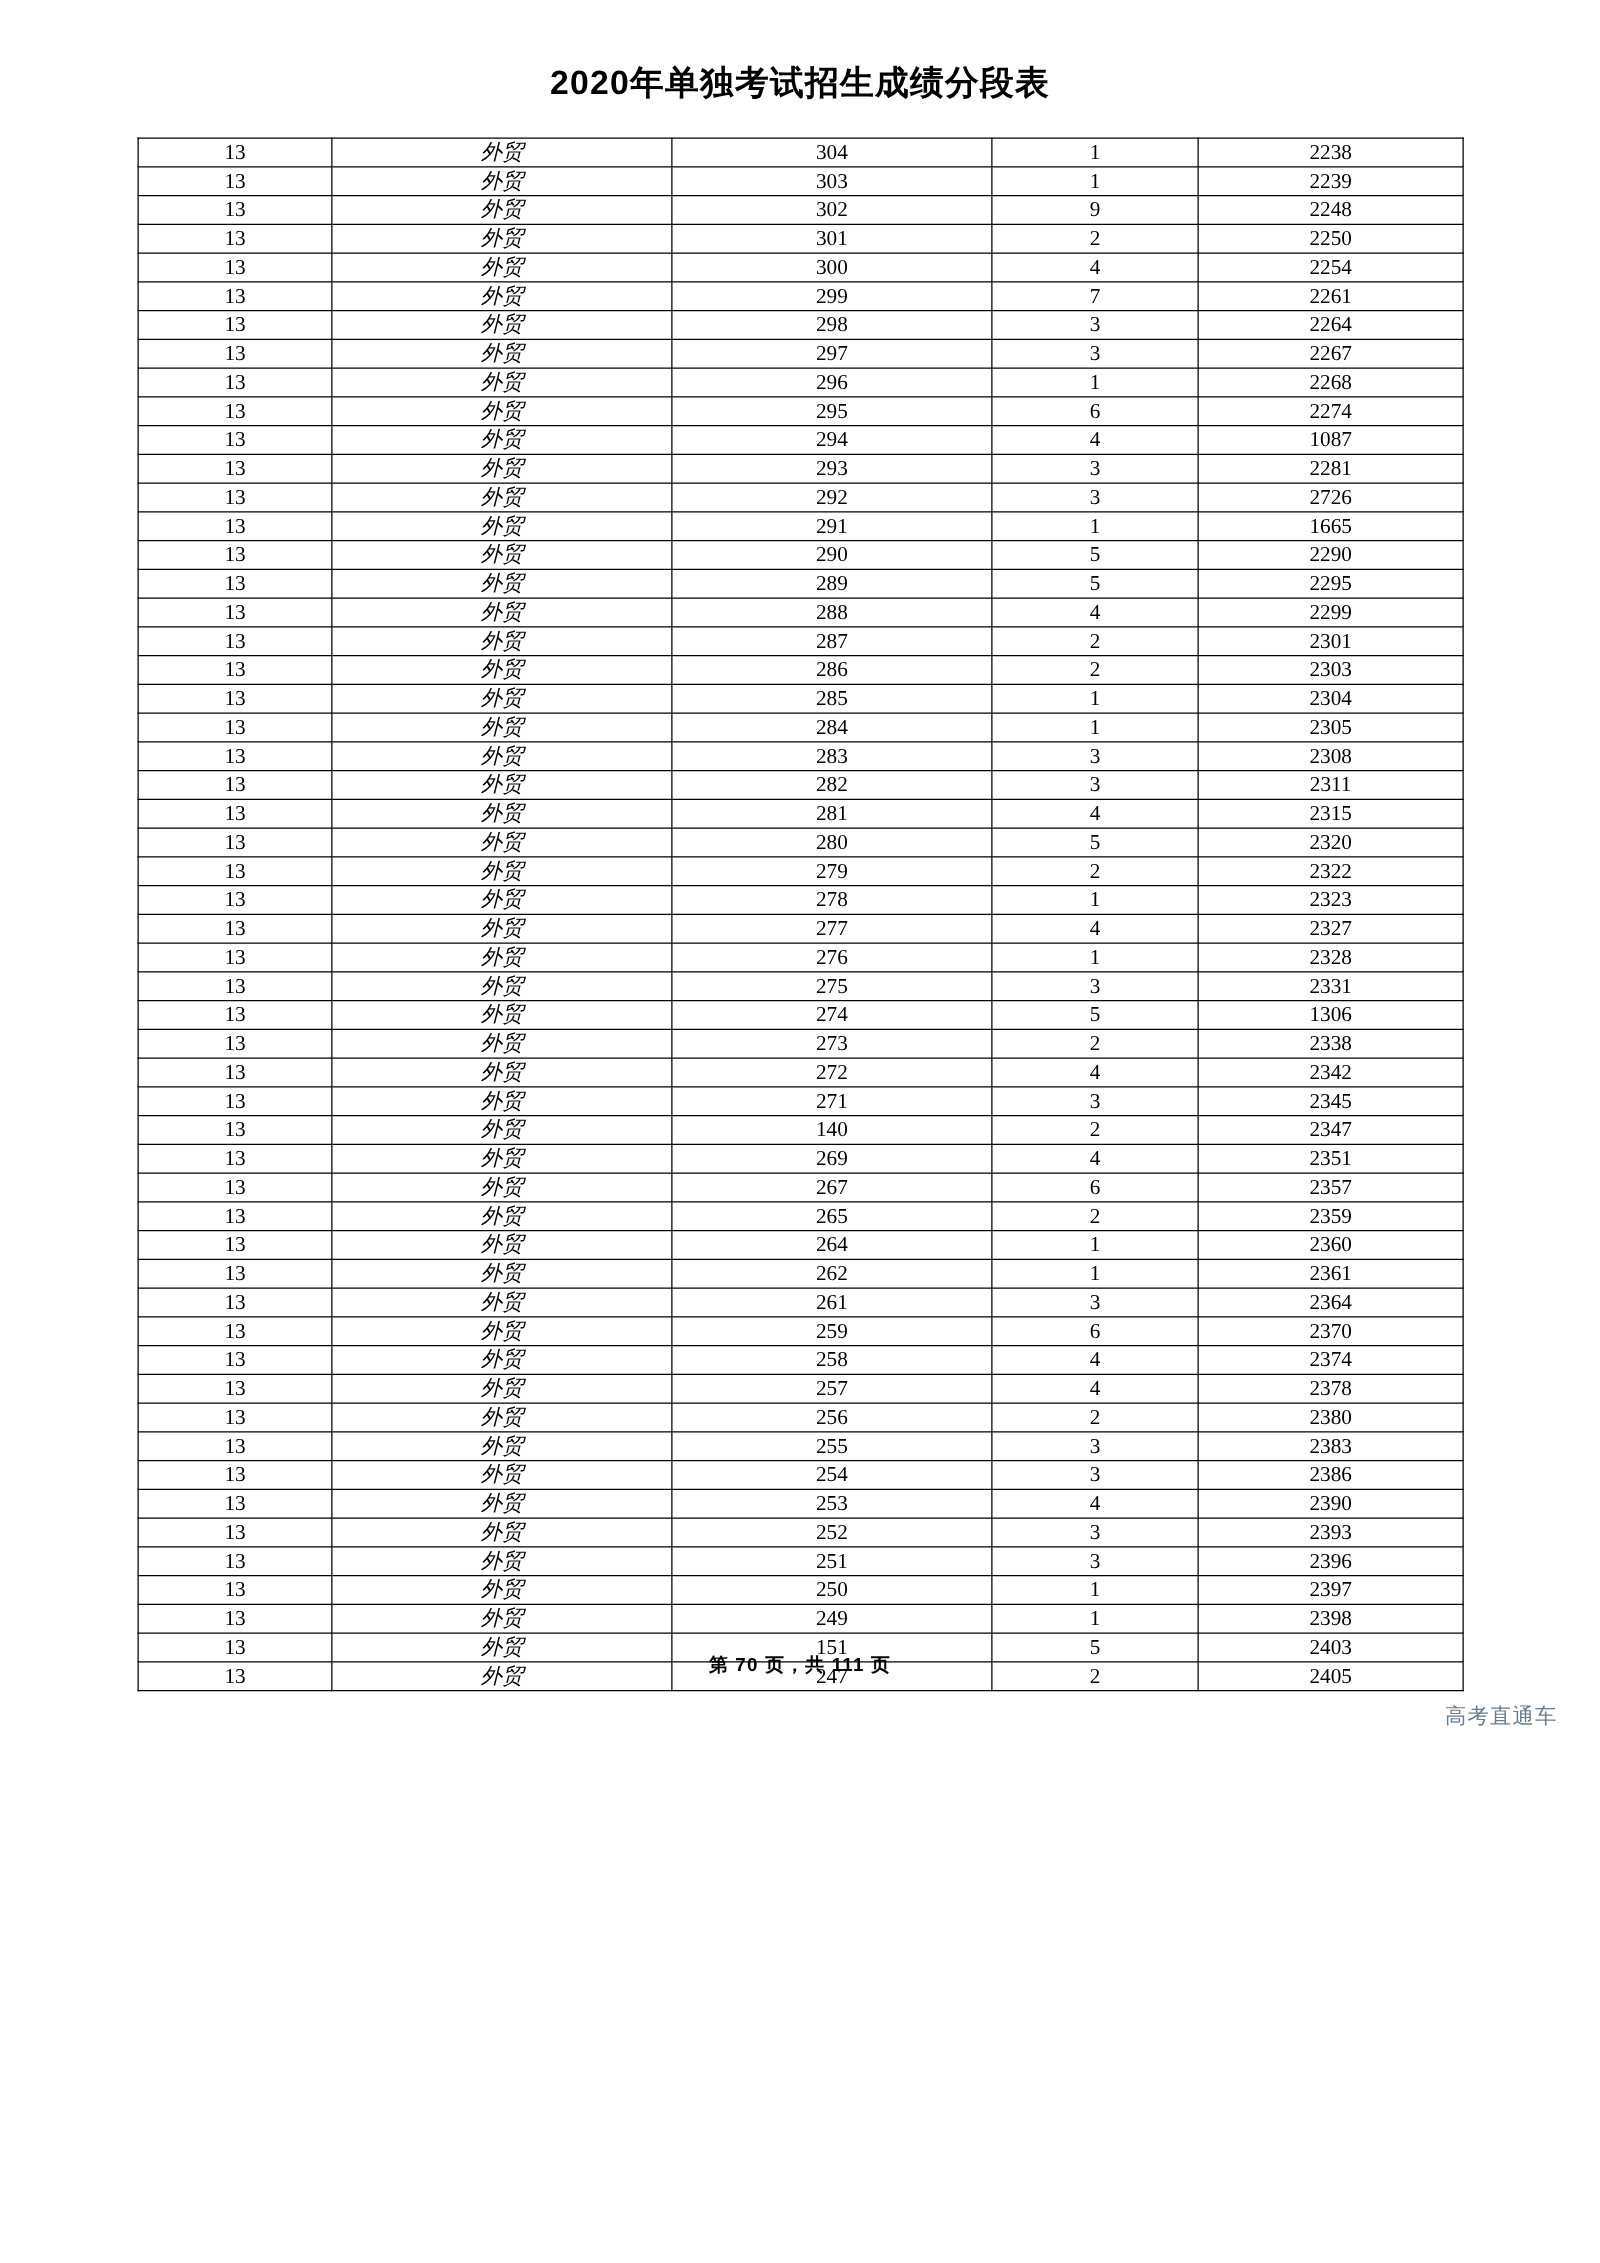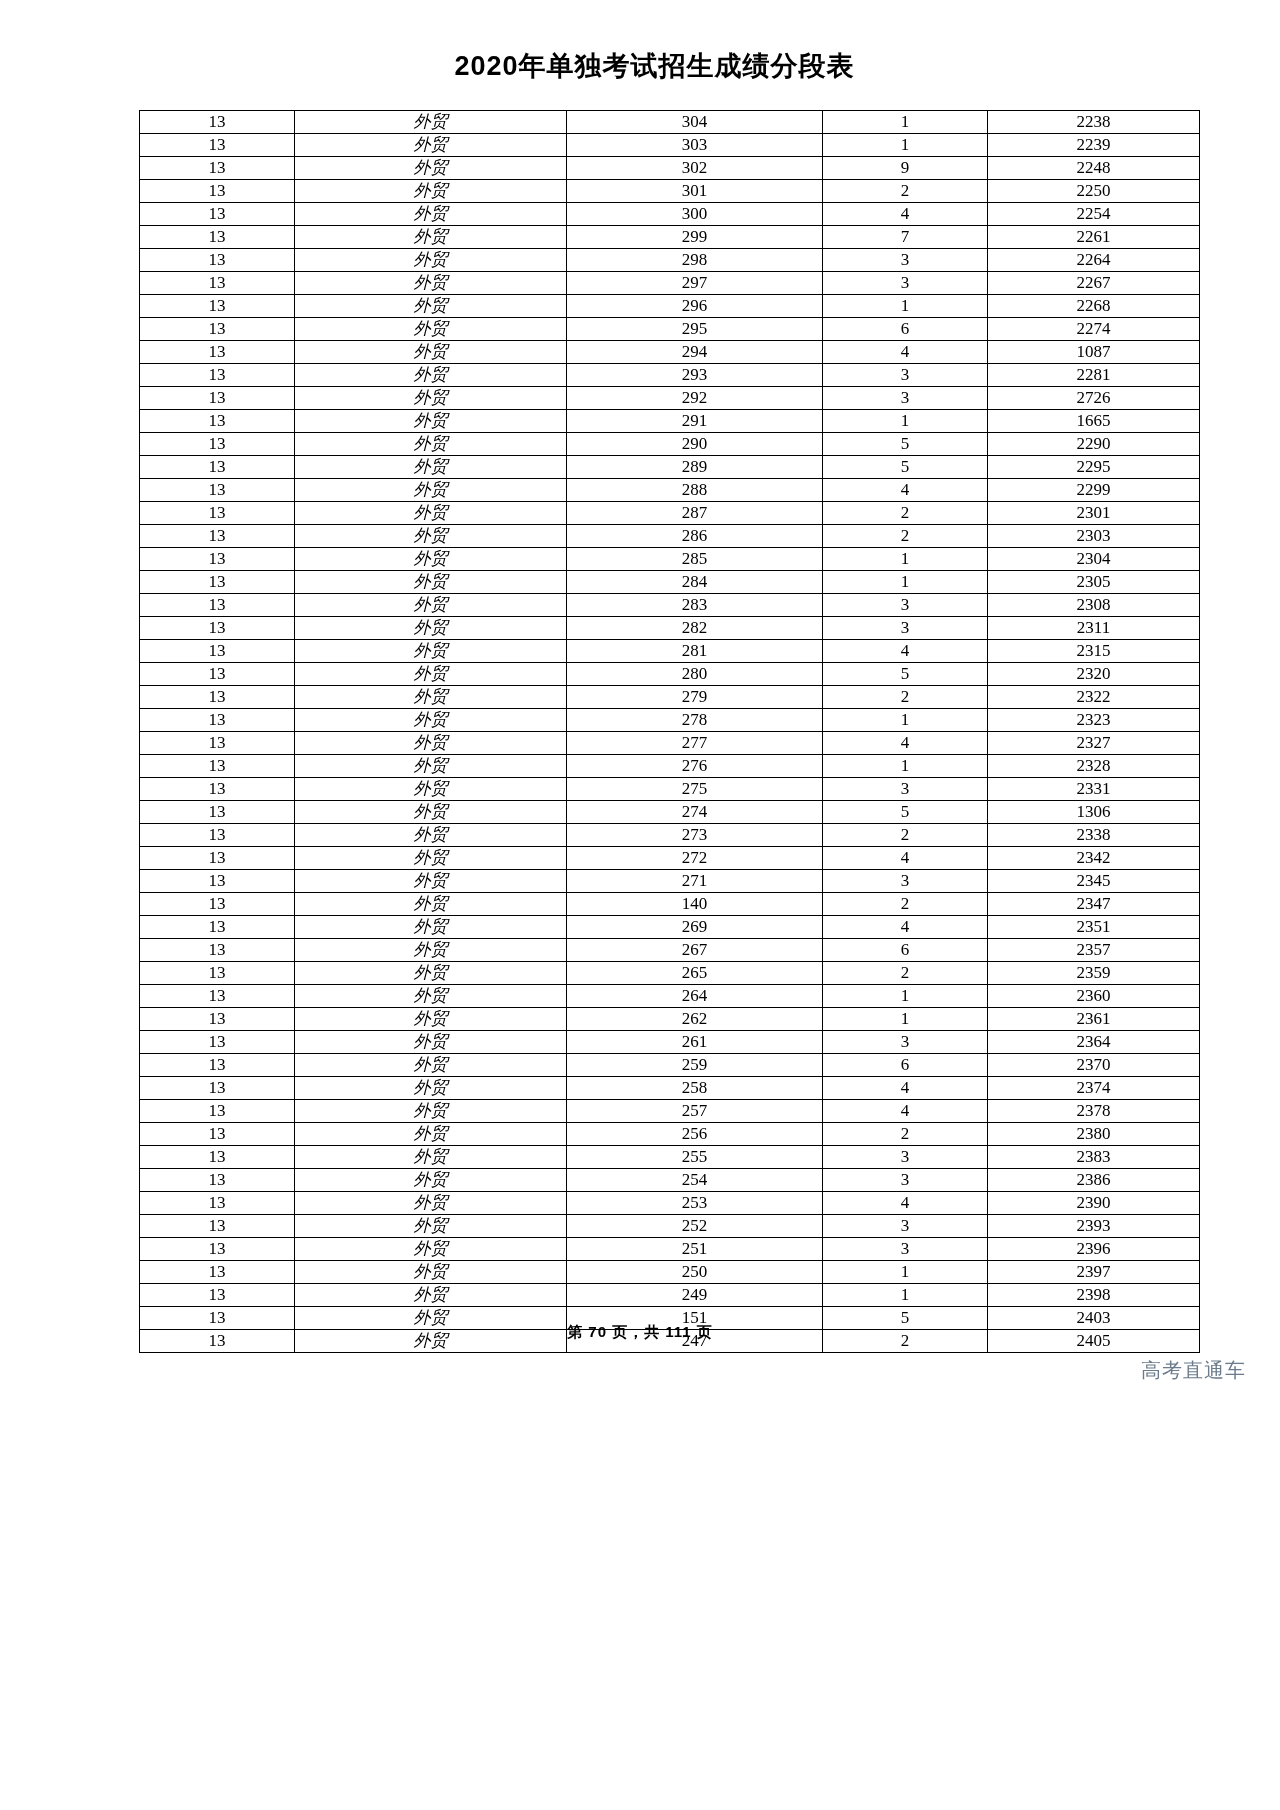--- a/index.html
+++ b/index.html
@@ -13,21 +13,20 @@
     font-family: "Liberation Serif", "DejaVu Serif", serif;
     color: #000000;
     position: relative;
     overflow: hidden;
   }
   .page {
     width: 1280px;
     height: 1402px;
     position: relative;
     box-sizing: border-box;
-    padding-left: 29px;
   }
   .doc-title {
     text-align: center;
     font-family: "Liberation Sans", "DejaVu Sans", sans-serif;
     font-size: 27px;
     font-weight: bold;
     letter-spacing: 1px;
     padding-top: 50px;
     padding-bottom: 0;
     line-height: 1.2;
@@ -68,21 +67,21 @@
     font-family: "Liberation Sans", "DejaVu Sans", sans-serif;
     font-size: 15px;
     font-weight: bold;
     letter-spacing: 1px;
   }
   .watermark {
     position: absolute;
     right: 34px;
     bottom: 18px;
     font-family: "DejaVu Sans", "Liberation Sans", sans-serif;
-    font-size: 20px;
+    font-size: 17px;
     color: #6b7b8c;
     letter-spacing: 1px;
   }
 </style>
 </head>
 <body>
 
 <div class="page">
 
   <div class="doc-title">2020年单独考试招生成绩分段表</div>

